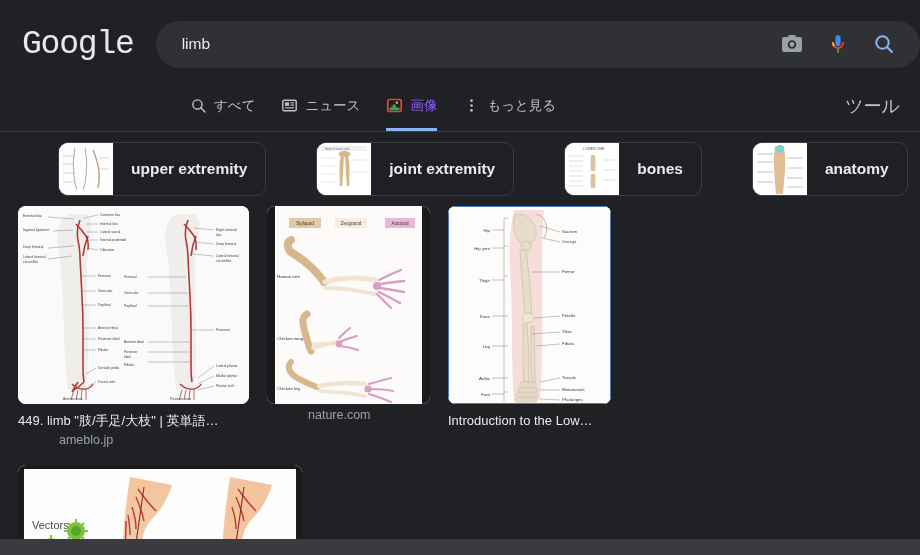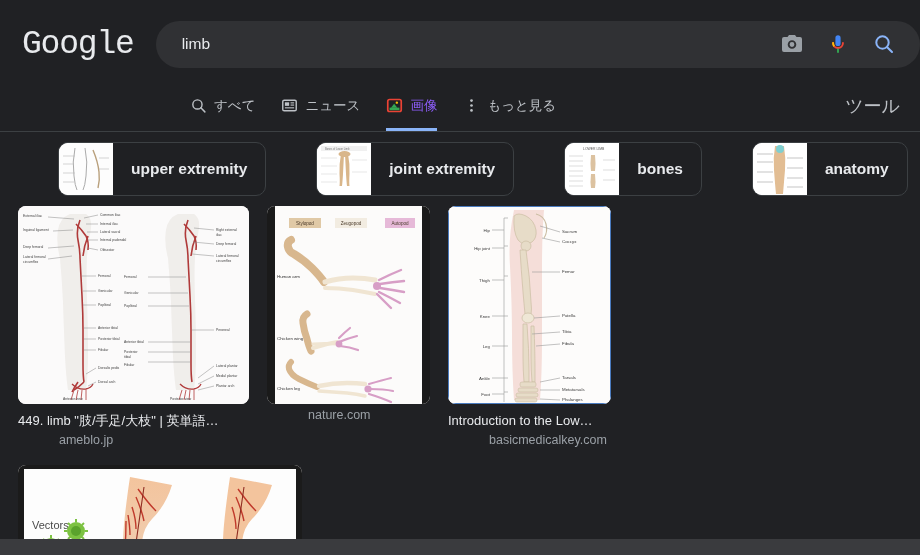--- a/index.html
+++ b/index.html
@@ -619,21 +619,20 @@
             <text x="114" y="111">Patella</text>
             <text x="114" y="127">Tibia</text>
             <text x="114" y="139">Fibula</text>
             <text x="114" y="173">Tarsals</text>
             <text x="114" y="185">Metatarsals</text>
             <text x="114" y="195">Phalanges</text>
           </g>
         </svg>
       </div>
       <div class="cap-title">Introduction to the Low…</div>
-      <div class="cap-src">basicmedicalkey.com</div>
     </div>
 
     <div class="card">
       <div class="thumb">
         <svg width="284" height="198" viewBox="0 0 284 198">
           <rect width="284" height="198" fill="#1b1b1b"></rect>
           <rect x="6" y="4" width="272" height="190" fill="#fdfdfd"></rect>
 
           <text x="14" y="64" font-family="Liberation Sans, sans-serif" font-size="11" fill="#4a4a4a">Vectors</text>
 

